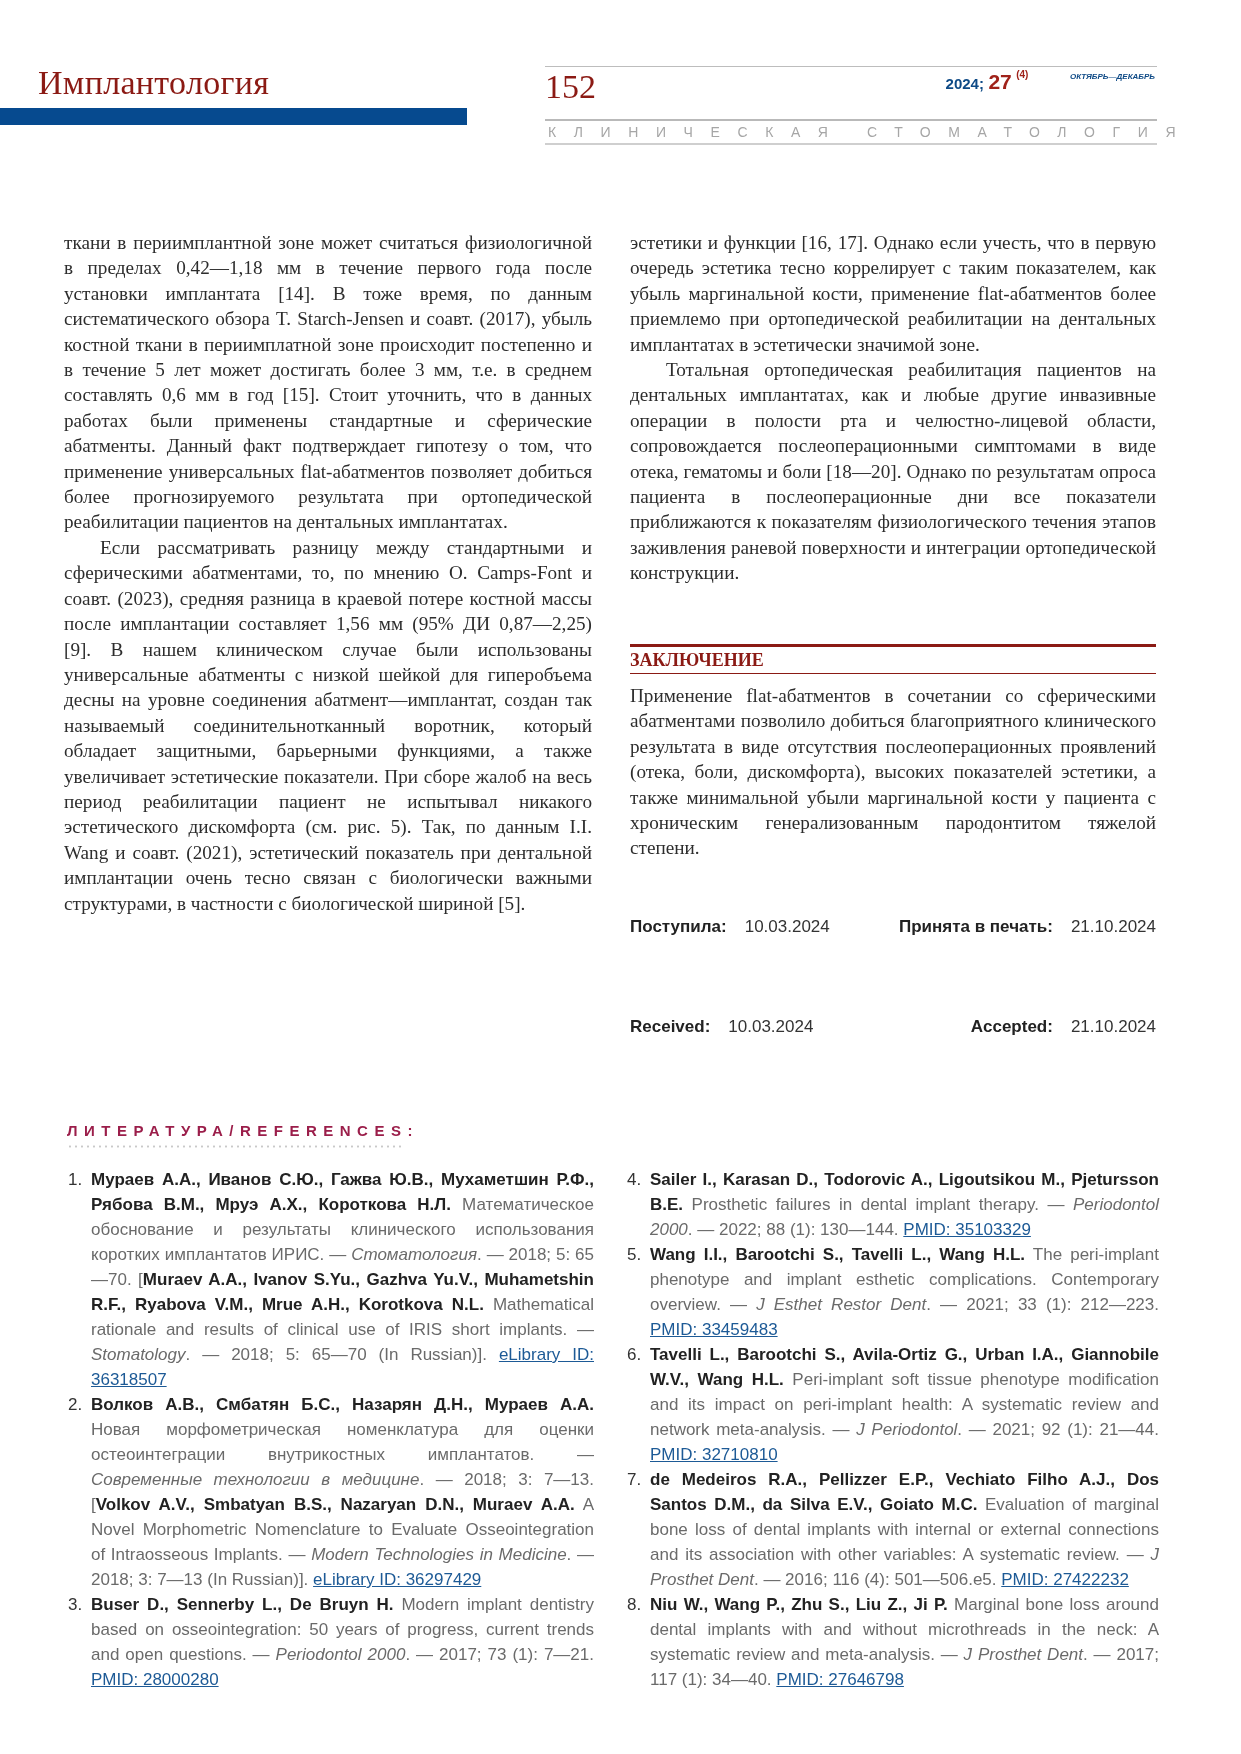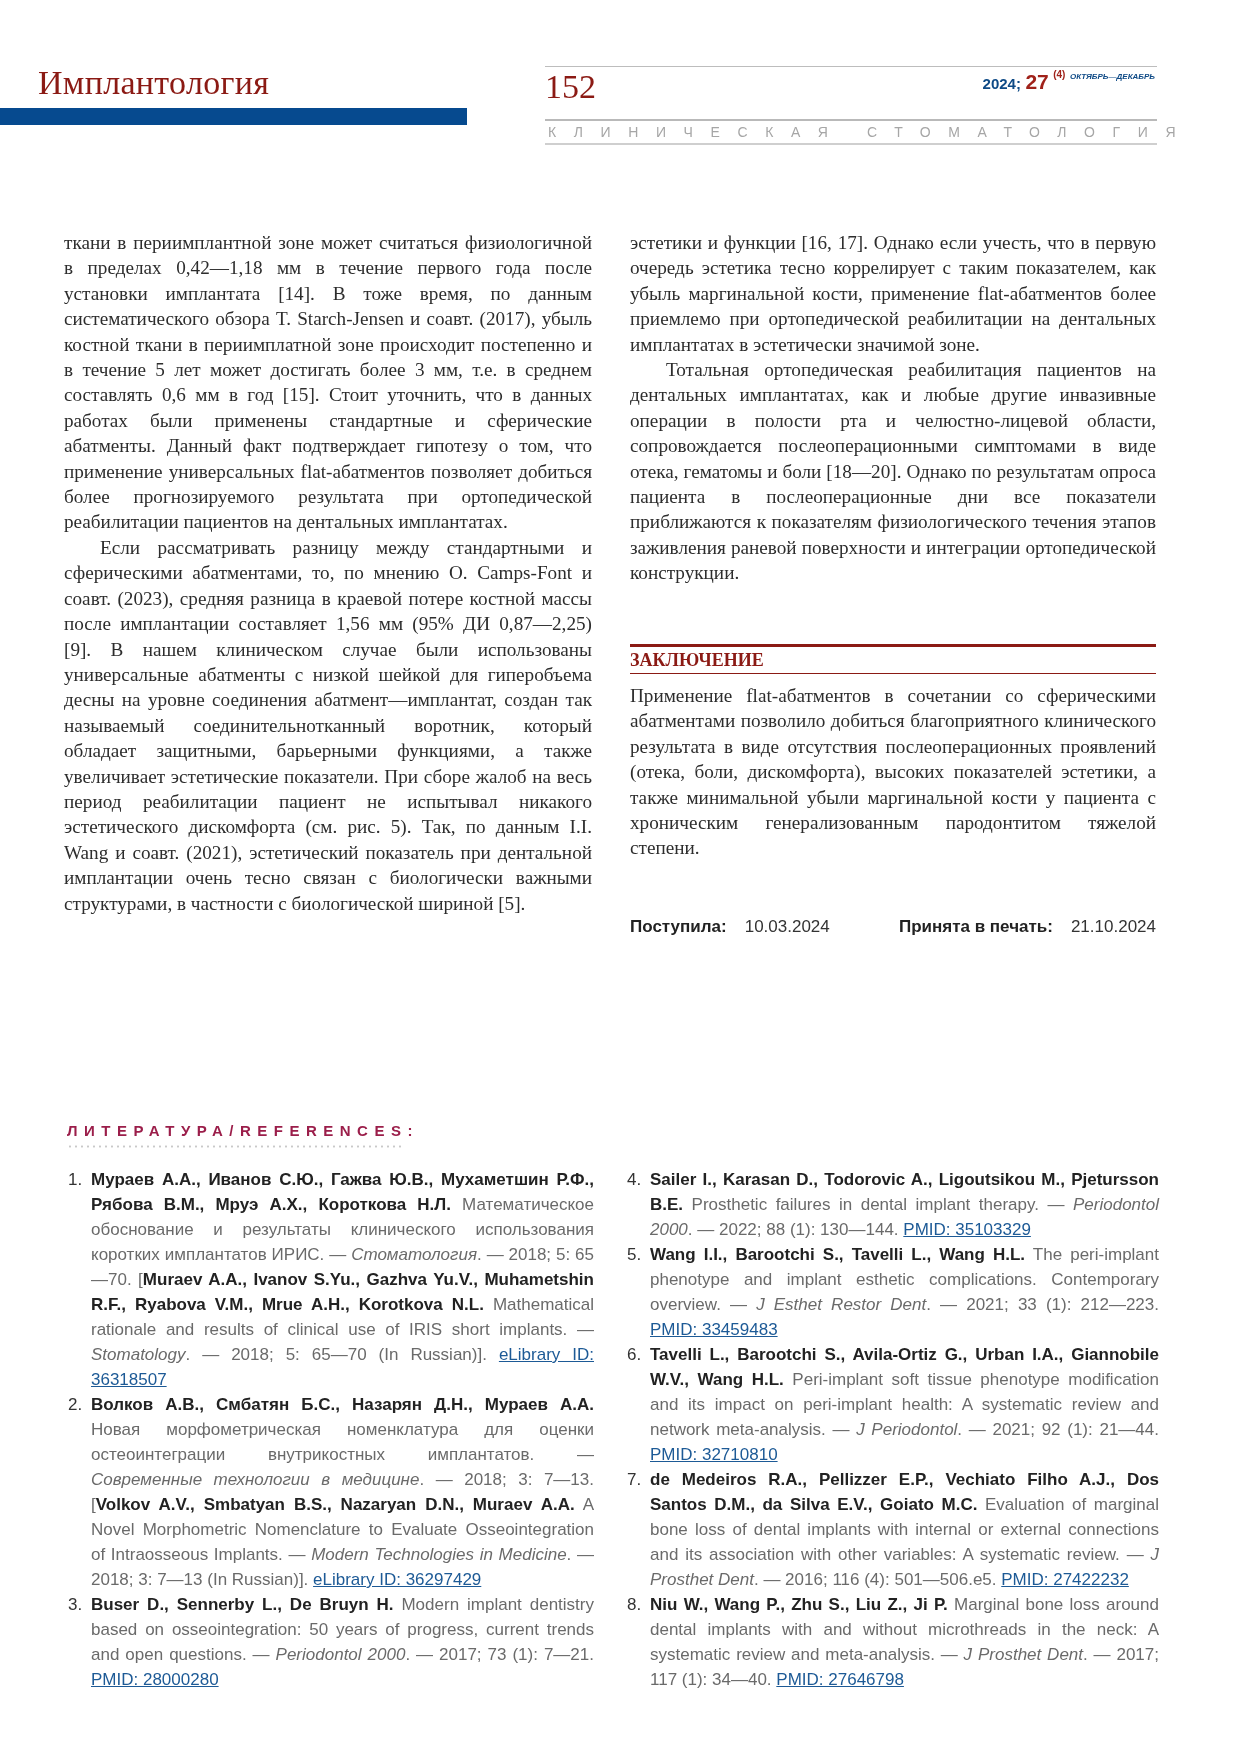--- a/index.html
+++ b/index.html
@@ -7,21 +7,21 @@
 
   
   #section-title{position:absolute;left:38px;top:64px;font-family:"Liberation Serif",serif;font-size:34px;color:#8b1a14;letter-spacing:0.3px;}
   #blue-bar{position:absolute;left:0;top:108px;width:467px;height:17px;background:#064a8f;}
   #header-rule-top{position:absolute;left:545px;top:66px;width:612px;height:1px;background:#bdbdbd;}
   #page-number{position:absolute;left:545px;top:68px;font-family:"Liberation Serif",serif;font-size:34px;color:#8b1a14;}
   #issue{position:absolute;right:86px;top:70px;font-family:"Liberation Sans",sans-serif;font-weight:bold;white-space:nowrap;}
   #issue .yr{color:#0e4a86;font-size:15px;}
   #issue .vol{color:#a0221a;font-size:21px;}
   #issue .num{color:#a0221a;font-size:10px;vertical-align:top;position:relative;top:-1px;}
-  #issue .months{color:#0e4a86;font-size:8px;font-style:italic;vertical-align:top;position:relative;top:2px;}
+  #issue .months{color:#0e4a86;font-size:8px;font-style:italic;vertical-align:top;position:relative;top:2px;margin-left:37px;}
   #header-rule-mid{position:absolute;left:545px;top:119px;width:612px;height:2px;background:#b9b9b9;}
   #journal-name{position:absolute;left:548px;top:124px;width:610px;font-family:"Liberation Sans",sans-serif;font-size:14px;color:#a6a6a6;letter-spacing:17.6px;white-space:nowrap;}
   #header-rule-bot{position:absolute;left:545px;top:143px;width:612px;height:2px;background:#cfcfcf;}
 
   
   .col{position:absolute;font-family:"Liberation Serif",serif;font-size:19.2px;line-height:25.4px;color:#2d2d2d;text-align:justify;}
   #col-left{left:64px;top:230px;width:528px;}
   #col-right{left:630px;top:230px;width:526px;}
   .col p{margin:0;}
   .col p.ind{text-indent:36px;}
@@ -85,20 +85,24 @@
 </div>
 
 <div id="meta-ru" class="meta">
   <div class="dates">
     <div><b>Поступила:</b><span class="v">10.03.2024</span></div>
     <div><b>Принята в печать:</b><span class="v">21.10.2024</span></div>
   </div>
 </div>
 
 <div id="meta-en" class="meta">
+  <div class="dates">
+    <div><b>Received:</b><span class="v">10.03.2024</span></div>
+    <div><b>Accepted:</b><span class="v">21.10.2024</span></div>
+  </div>
 </div>
 
 <div id="refs-title">ЛИТЕРАТУРА/REFERENCES:</div>
 <div id="refs-dots"></div>
 <div id="refs-left" class="refcol">
     <p class="ref"><span class="n">1.</span><b>Мураев А.А., Иванов С.Ю., Гажва Ю.В., Мухаметшин Р.Ф., Рябова В.М., Мруэ А.Х., Короткова Н.Л.</b><span> Математическое обоснование и результаты клинического использования коротких имплантатов ИРИС. — </span><i>Стоматология</i><span>. — 2018; 5: 65—70. [</span><b>Muraev A.A., Ivanov S.Yu., Gazhva Yu.V., Muhametshin R.F., Ryabova V.M., Mrue A.H., Korotkova N.L.</b><span> Mathematical rationale and results of clinical use of IRIS short implants. — </span><i>Stomatology</i><span>. — 2018; 5: 65—70 (In Russian)]. </span><a>eLibrary ID: 36318507</a></p>
     <p class="ref"><span class="n">2.</span><b>Волков А.В., Смбатян Б.С., Назарян Д.Н., Мураев А.А.</b><span> Новая морфометрическая номенклатура для оценки остеоинтеграции внутрикостных имплантатов. — </span><i>Современные технологии в медицине</i><span>. — 2018; 3: 7—13. [</span><b>Volkov A.V., Smbatyan B.S., Nazaryan D.N., Muraev A.A.</b><span> A Novel Morphometric Nomenclature to Evaluate Osseointegration of Intraosseous Implants. — </span><i>Modern Technologies in Medicine</i><span>. — 2018; 3: 7—13 (In Russian)]. </span><a>eLibrary ID: 36297429</a></p>
     <p class="ref"><span class="n">3.</span><b>Buser D., Sennerby L., De Bruyn H.</b><span> Modern implant dentistry based on osseointegration: 50 years of progress, current trends and open questions. — </span><i>Periodontol 2000</i><span>. — 2017; 73 (1): 7—21. </span><a>PMID: 28000280</a></p>
   </div>
 <div id="refs-right" class="refcol">

